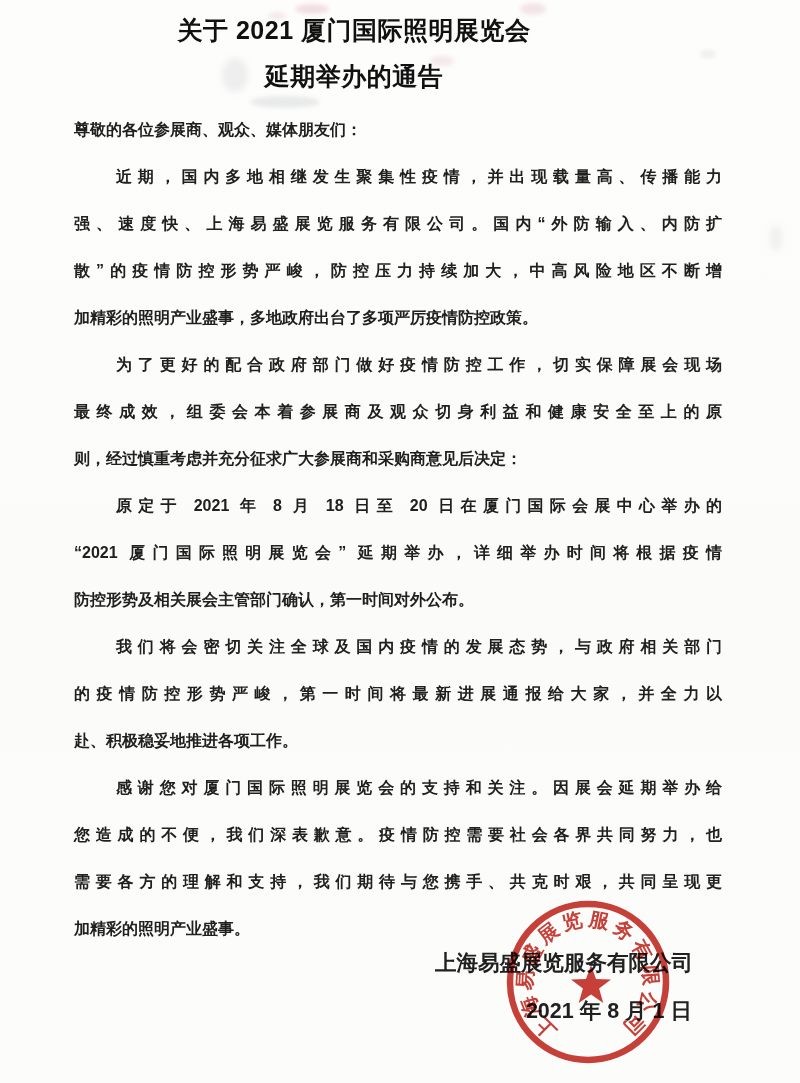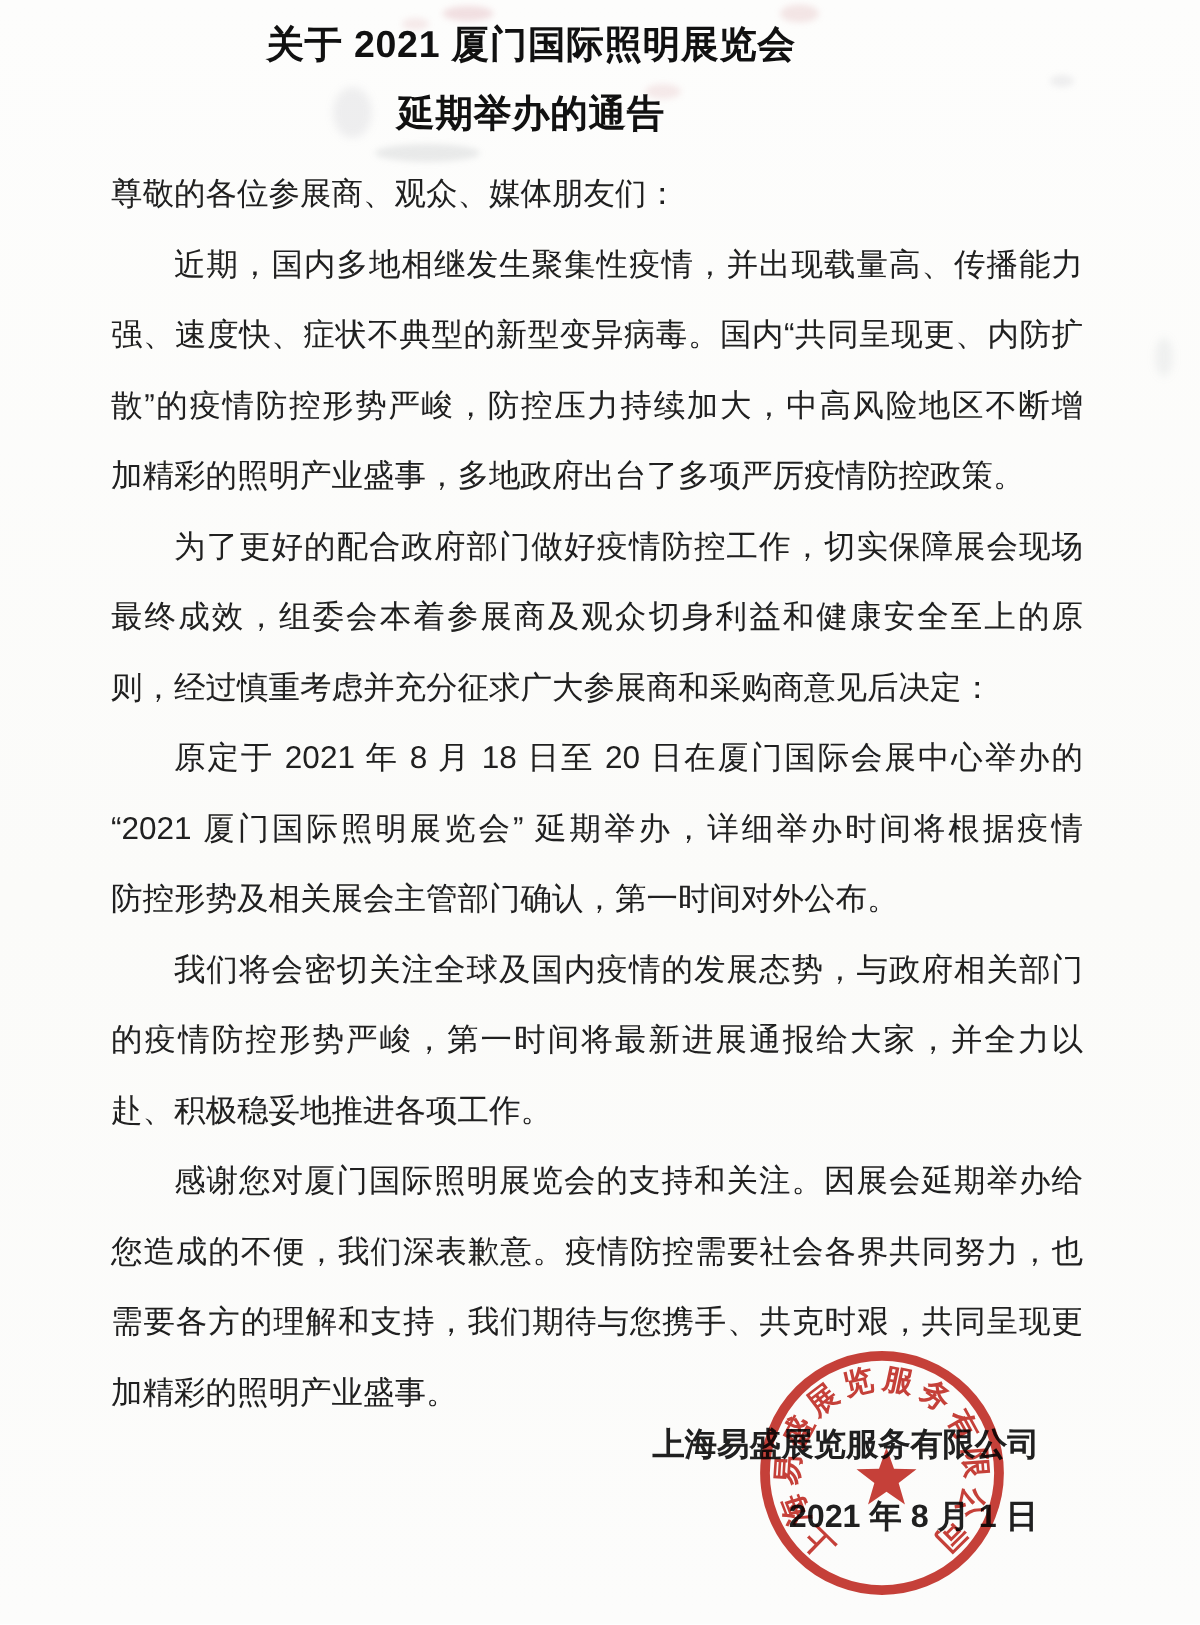--- a/index.html
+++ b/index.html
@@ -14,21 +14,21 @@
     position:absolute;left:0;width:708px;text-align:center;
     font-size:25px;font-weight:700;color:#111;line-height:30px;
     letter-spacing:0.5px;
   }
   .title-1{top:15px;}
   .title-2{top:61px;}
   .body-block{
     position:absolute;top:106px;left:74px;width:648px;
   }
   .ln{
-    height:47px;line-height:47px;font-size:21px;font-weight:400;
+    height:47px;line-height:47px;font-size:16px;font-weight:700;
     white-space:nowrap;color:#202020;
   }
   .fill{white-space:normal;text-align:justify;text-align-last:justify;}
   .indent{text-indent:42px;}
   .sig{
     position:absolute;font-size:21.5px;font-weight:700;color:#202020;
     line-height:26px;white-space:nowrap;
   }
   .sig-company{top:950px;right:107px;}
   .sig-date{top:998px;right:108px;}
@@ -65,21 +65,21 @@
     <div class="smudge s7"></div>
     <div class="smudge s8"></div>
   </div>
 
   <div class="title-line title-1">关于 2021 厦门国际照明展览会</div>
   <div class="title-line title-2">延期举办的通告</div>
 
   <div class="body-block">
     <div class="ln">尊敬的各位参展商、观众、媒体朋友们：</div>
     <div class="ln indent fill">近期，国内多地相继发生聚集性疫情，并出现载量高、传播能力</div>
-    <div class="ln fill">强、速度快、症状不典型的新型变异病毒。国内“共同呈现更、内防扩</div>
+    <div class="ln fill">强、速度快、上海易盛展览服务有限公司。国内“外防输入、内防扩</div>
     <div class="ln fill">散”的疫情防控形势严峻，防控压力持续加大，中高风险地区不断增</div>
     <div class="ln">加精彩的照明产业盛事，多地政府出台了多项严厉疫情防控政策。</div>
     <div class="ln indent fill">为了更好的配合政府部门做好疫情防控工作，切实保障展会现场</div>
     <div class="ln fill">最终成效，组委会本着参展商及观众切身利益和健康安全至上的原</div>
     <div class="ln">则，经过慎重考虑并充分征求广大参展商和采购商意见后决定：</div>
     <div class="ln indent fill">原定于 2021 年 8 月 18 日至 20 日在厦门国际会展中心举办的</div>
     <div class="ln fill">“2021 厦门国际照明展览会” 延期举办，详细举办时间将根据疫情</div>
     <div class="ln">防控形势及相关展会主管部门确认，第一时间对外公布。</div>
     <div class="ln indent fill">我们将会密切关注全球及国内疫情的发展态势，与政府相关部门</div>
     <div class="ln fill">的疫情防控形势严峻，第一时间将最新进展通报给大家，并全力以</div>

